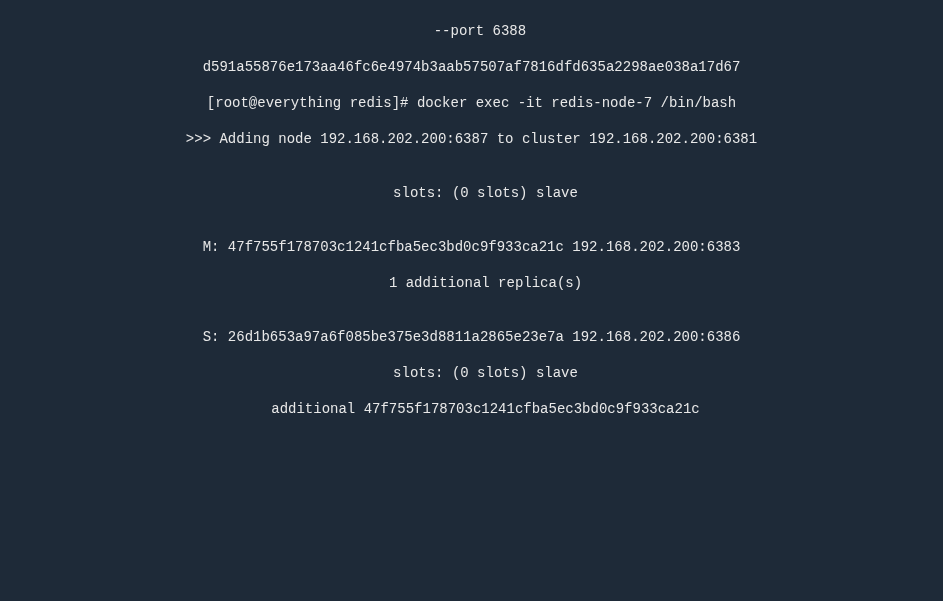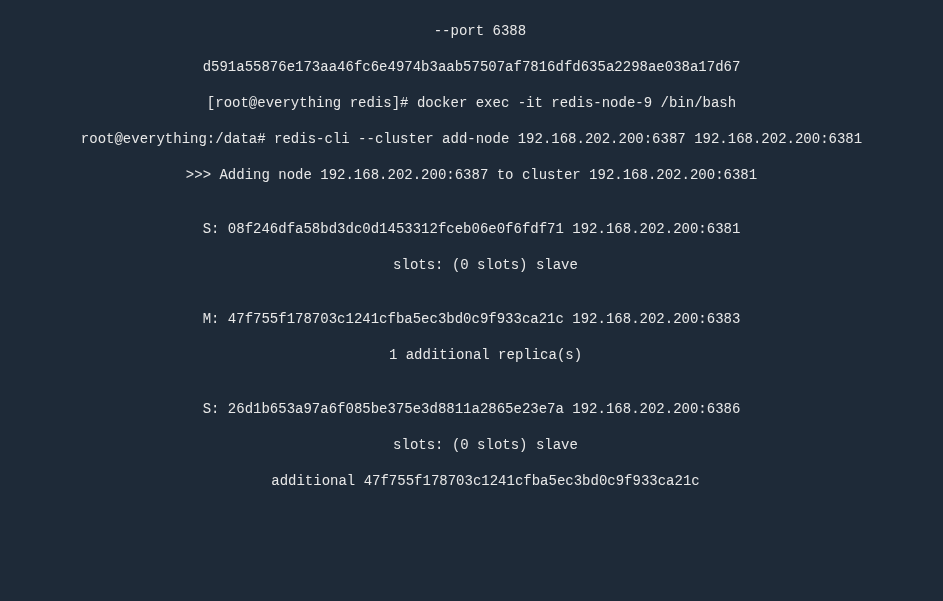--- a/index.html
+++ b/index.html
@@ -27,25 +27,23 @@
     position: absolute;
     pointer-events: none;
   }
 </style>
 </head>
 <body>
 
 <div class="terminal">
 <div class="line">  --port 6388</div>
 <div class="line">d591a55876e173aa46fc6e4974b3aab57507af7816dfd635a2298ae038a17d67</div>
-<div class="line"><span>[root@everything redis]# </span><span>docker exec -it redis-node-9 /bin/bash</span></div>
-<div class="line"><span>root@everything:/data# </span><span>redis-cli --cluster add-node 192.168.202.200:6387 192.168.202.200:6381</span></div>
+<div class="line"><span>[root@everything redis]# </span><span>docker exec -it redis-node-7 /bin/bash</span></div>
 <div class="line">&gt;&gt;&gt; Adding node 192.168.202.200:6387 to cluster 192.168.202.200:6381</div>
 
-<div class="line">S: 08f246dfa58bd3dc0d1453312fceb06e0f6fdf71 192.168.202.200:6381</div>
 <div class="line"><span class="indent">slots: (0 slots) slave</span></div>
 
 <div class="line">M: 47f755f178703c1241cfba5ec3bd0c9f933ca21c 192.168.202.200:6383</div>
 <div class="line"><span class="indent">1 additional replica(s)</span></div>
 
 <div class="line">S: 26d1b653a97a6f085be375e3d8811a2865e23e7a 192.168.202.200:6386</div>
 <div class="line"><span class="indent">slots: (0 slots) slave</span></div>
 <div class="line"><span class="indent">additional 47f755f178703c1241cfba5ec3bd0c9f933ca21c</span></div>
 
 

